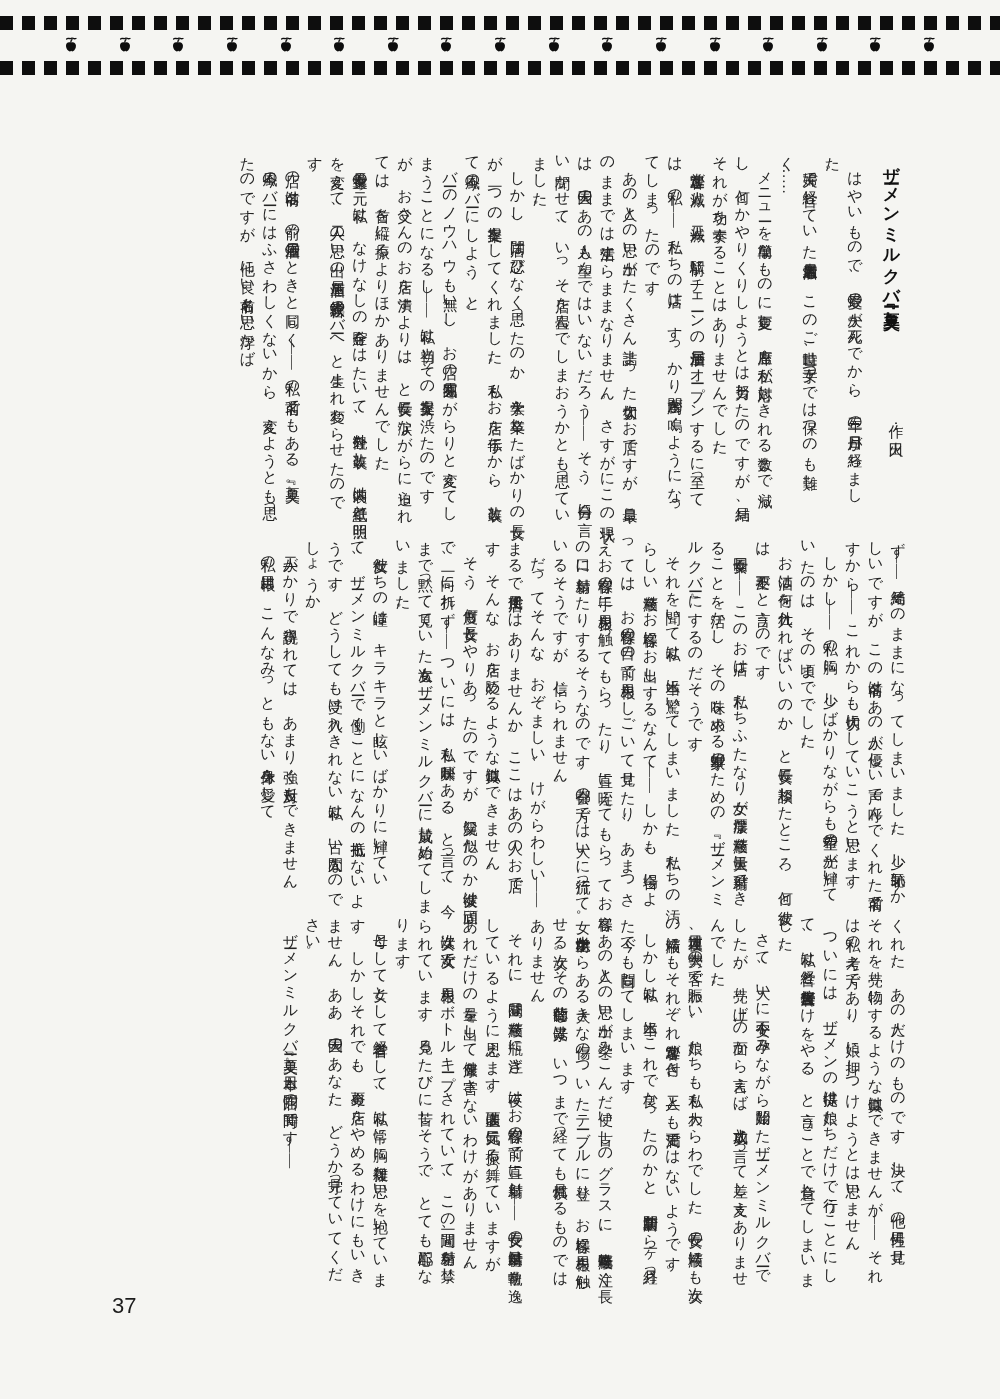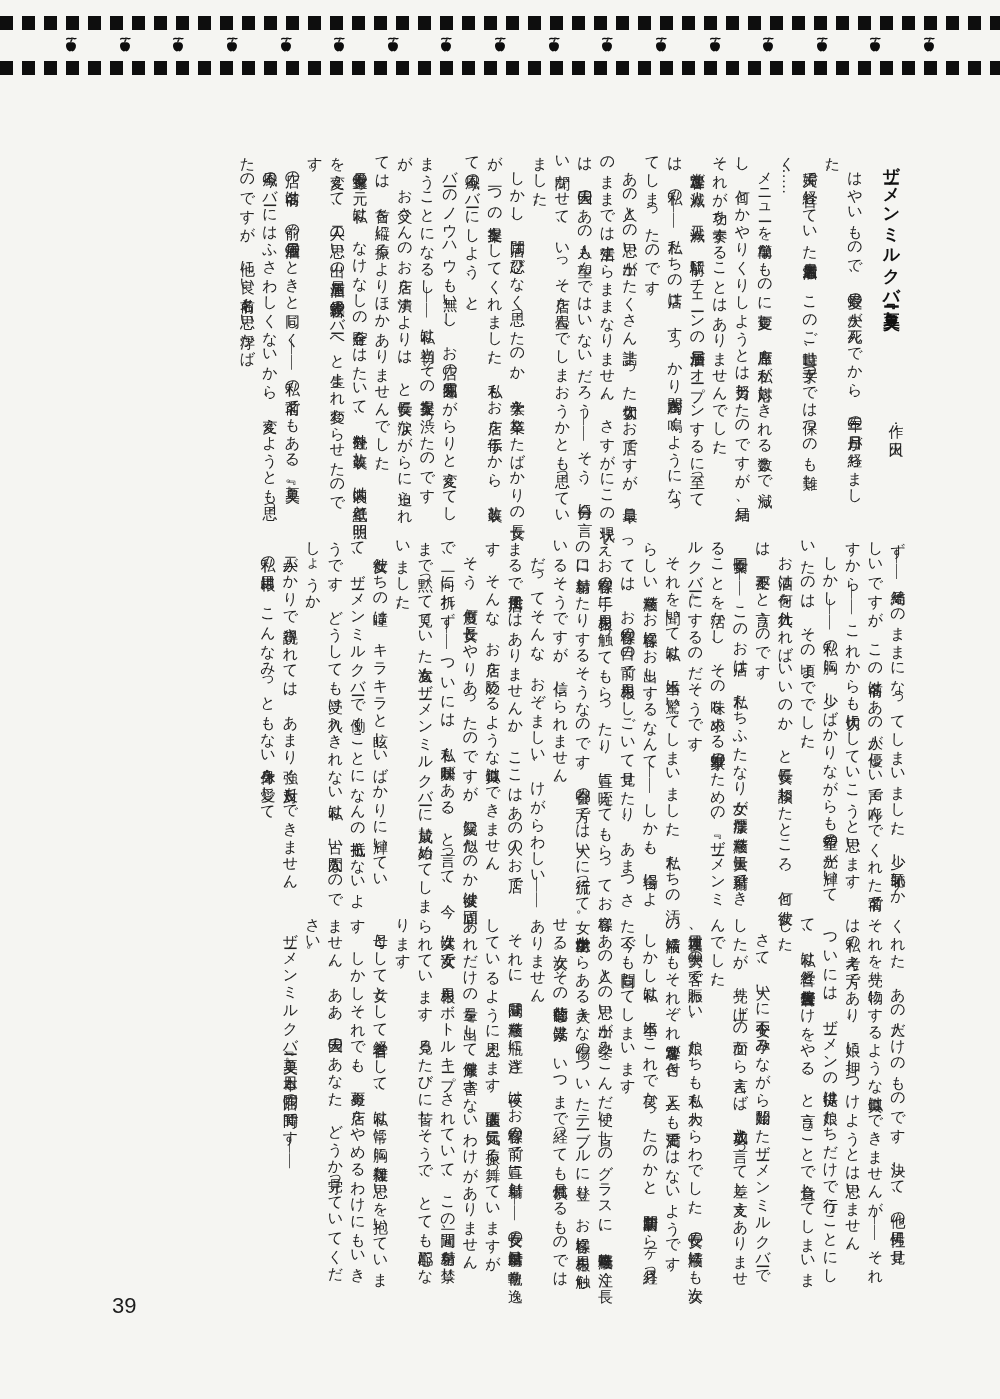--- a/index.html
+++ b/index.html
@@ -251,15 +251,15 @@
       <p>さて、大いに不安を孕みながら開始したザーメンミルクバーでしたが、売り上げの面から言えば、大成功と言って差し支えありませんでした。</p>
       <p>連日連夜、大勢の客で賑わい、娘たちも私も大わらわでした。長女の精液にも次女の精液にもそれぞれ常連客が付き、二人とも満更ではないようです。</p>
       <p>しかし私は、本当にこれで良かったのかと、新装開店から一ヶ月経った今でも自問してしまいます。</p>
       <p>あの人との思い出が染みこんだ使い古しのグラスに、毎晩精液を注ぐ長女。十年以上前からある大きな傷のついたテーブルに登り、お客様に男根を触らせる次女。その背徳的な光景は、いつまで経っても見慣れるものではありません。</p>
       <p>それに、昼間は精液を瓶に注ぎ、夜はお客様の前で直に射精し――長女の射精量は常軌を逸しているように思えます。表面上は元気に振る舞っていますが、あれだけの量を出して健康を害さないわけがありません。</p>
       <p>次女は次女で、男根をボトルキープされていて、この一週間、射精を禁じられています。見るたびに苦しそうで、とても心配になります。</p>
       <p>母として女として経営者として、私は常に胸に複雑な思いを抱いています。しかしそれでも、今更お店をやめるわけにもいきません。ああ、天国のあなた、どうか見守っていてください。</p>
       <p>ザーメンミルクバー『美夏』、本日も開店の時間です――</p>
     </section>
 
-  <div class="page-number">39</div>
+  <div class="page-number">37</div>
 
 </div>
 
 </body></html>

